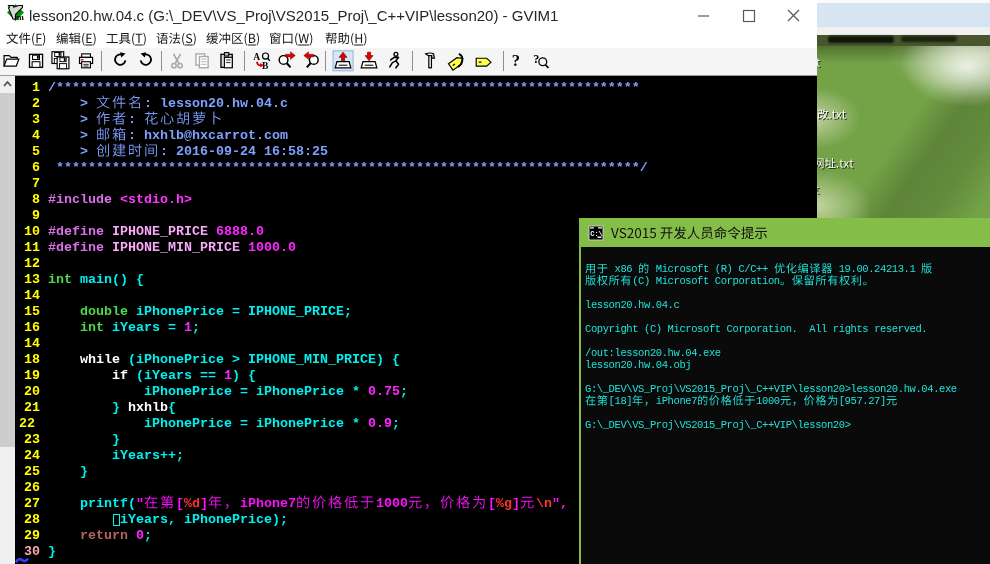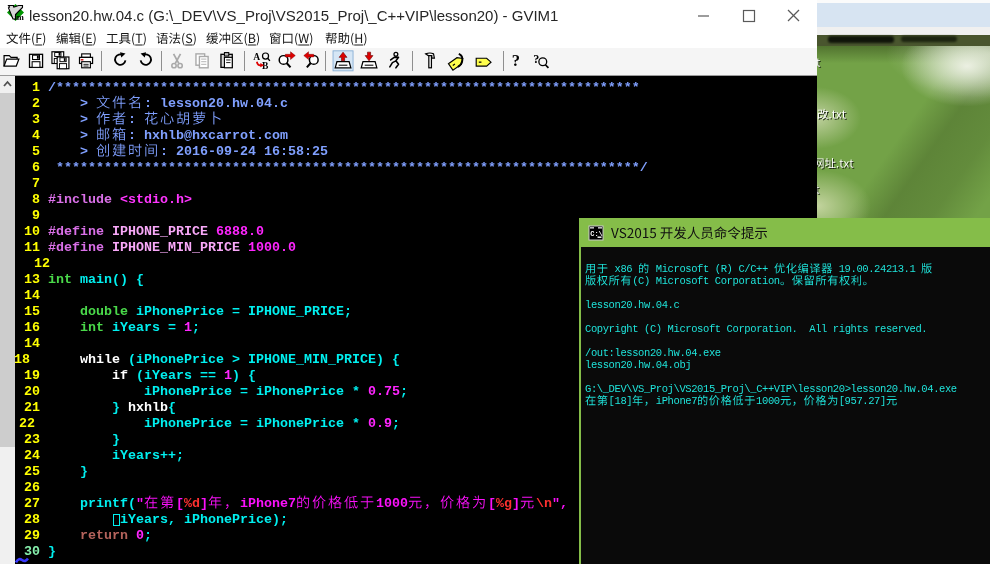--- a/index.html
+++ b/index.html
@@ -293,37 +293,37 @@
     <span style="left:104px;top:224px;color:#00f0f0;font-family:&quot;Liberation Mono&quot;,monospace;font-size:13.33px;line-height:16px;font-weight:bold"> </span>
     <span style="left:112px;top:224px;color:#f8a8f8;font-family:&quot;Liberation Mono&quot;,monospace;font-size:13.33px;line-height:16px;font-weight:bold">IPHONE_PRICE</span>
     <span style="left:208px;top:224px;color:#00f0f0;font-family:&quot;Liberation Mono&quot;,monospace;font-size:13.33px;line-height:16px;font-weight:bold"> </span>
     <span style="left:216px;top:224px;color:#ff25ff;font-family:&quot;Liberation Mono&quot;,monospace;font-size:13.33px;line-height:16px;font-weight:bold">6888.0</span>
     <span class="ed" style="left:14px;top:240px;width:26px;text-align:right;color:#ffff00">11</span>
     <span style="left:48px;top:240px;color:#da70e8;font-family:&quot;Liberation Mono&quot;,monospace;font-size:13.33px;line-height:16px;font-weight:bold">#define</span>
     <span style="left:104px;top:240px;color:#00f0f0;font-family:&quot;Liberation Mono&quot;,monospace;font-size:13.33px;line-height:16px;font-weight:bold"> </span>
     <span style="left:112px;top:240px;color:#f8a8f8;font-family:&quot;Liberation Mono&quot;,monospace;font-size:13.33px;line-height:16px;font-weight:bold">IPHONE_MIN_PRICE</span>
     <span style="left:240px;top:240px;color:#00f0f0;font-family:&quot;Liberation Mono&quot;,monospace;font-size:13.33px;line-height:16px;font-weight:bold"> </span>
     <span style="left:248px;top:240px;color:#ff25ff;font-family:&quot;Liberation Mono&quot;,monospace;font-size:13.33px;line-height:16px;font-weight:bold">1000.0</span>
-    <span class="ed" style="left:24px;top:256px;width:26px;text-align:right;color:#ffff00">12</span>
+    <span class="ed" style="left:14px;top:256px;width:26px;text-align:right;color:#ffff00">12</span>
     <span class="ed" style="left:14px;top:272px;width:26px;text-align:right;color:#ffff00">13</span>
     <span style="left:48px;top:272px;color:#4ad94a;font-family:&quot;Liberation Mono&quot;,monospace;font-size:13.33px;line-height:16px;font-weight:bold">int</span>
     <span style="left:72px;top:272px;color:#00f0f0;font-family:&quot;Liberation Mono&quot;,monospace;font-size:13.33px;line-height:16px;font-weight:bold"> main() {</span>
     <span class="ed" style="left:14px;top:288px;width:26px;text-align:right;color:#ffff00">14</span>
     <span class="ed" style="left:14px;top:304px;width:26px;text-align:right;color:#ffff00">15</span>
     <span style="left:48px;top:304px;color:#00f0f0;font-family:&quot;Liberation Mono&quot;,monospace;font-size:13.33px;line-height:16px;font-weight:bold">    </span>
     <span style="left:80px;top:304px;color:#4ad94a;font-family:&quot;Liberation Mono&quot;,monospace;font-size:13.33px;line-height:16px;font-weight:bold">double</span>
     <span style="left:128px;top:304px;color:#00f0f0;font-family:&quot;Liberation Mono&quot;,monospace;font-size:13.33px;line-height:16px;font-weight:bold"> iPhonePrice = IPHONE_PRICE;</span>
     <span class="ed" style="left:14px;top:320px;width:26px;text-align:right;color:#ffff00">16</span>
     <span style="left:48px;top:320px;color:#00f0f0;font-family:&quot;Liberation Mono&quot;,monospace;font-size:13.33px;line-height:16px;font-weight:bold">    </span>
     <span style="left:80px;top:320px;color:#4ad94a;font-family:&quot;Liberation Mono&quot;,monospace;font-size:13.33px;line-height:16px;font-weight:bold">int</span>
     <span style="left:104px;top:320px;color:#00f0f0;font-family:&quot;Liberation Mono&quot;,monospace;font-size:13.33px;line-height:16px;font-weight:bold"> iYears = </span>
     <span style="left:184px;top:320px;color:#ff25ff;font-family:&quot;Liberation Mono&quot;,monospace;font-size:13.33px;line-height:16px;font-weight:bold">1</span>
     <span style="left:192px;top:320px;color:#00f0f0;font-family:&quot;Liberation Mono&quot;,monospace;font-size:13.33px;line-height:16px;font-weight:bold">;</span>
     <span class="ed" style="left:14px;top:336px;width:26px;text-align:right;color:#ffff00">14</span>
-    <span class="ed" style="left:14px;top:352px;width:26px;color:#ffff00">18</span>
+    <span class="ed" style="left:14px;top:352px;width:26px;text-align:right;color:#ffff00">18</span>
     <span style="left:48px;top:352px;color:#00f0f0;font-family:&quot;Liberation Mono&quot;,monospace;font-size:13.33px;line-height:16px;font-weight:bold">    </span>
     <span style="left:80px;top:352px;color:#ffffff;font-family:&quot;Liberation Mono&quot;,monospace;font-size:13.33px;line-height:16px;font-weight:bold">while</span>
     <span style="left:120px;top:352px;color:#00f0f0;font-family:&quot;Liberation Mono&quot;,monospace;font-size:13.33px;line-height:16px;font-weight:bold"> (iPhonePrice &gt; IPHONE_MIN_PRICE) {</span>
     <span class="ed" style="left:14px;top:368px;width:26px;text-align:right;color:#ffff00">19</span>
     <span style="left:48px;top:368px;color:#00f0f0;font-family:&quot;Liberation Mono&quot;,monospace;font-size:13.33px;line-height:16px;font-weight:bold">        </span>
     <span style="left:112px;top:368px;color:#ffffff;font-family:&quot;Liberation Mono&quot;,monospace;font-size:13.33px;line-height:16px;font-weight:bold">if</span>
     <span style="left:128px;top:368px;color:#00f0f0;font-family:&quot;Liberation Mono&quot;,monospace;font-size:13.33px;line-height:16px;font-weight:bold"> (iYears == </span>
     <span style="left:224px;top:368px;color:#ff25ff;font-family:&quot;Liberation Mono&quot;,monospace;font-size:13.33px;line-height:16px;font-weight:bold">1</span>
     <span style="left:232px;top:368px;color:#00f0f0;font-family:&quot;Liberation Mono&quot;,monospace;font-size:13.33px;line-height:16px;font-weight:bold">) {</span>
     <span class="ed" style="left:14px;top:384px;width:26px;text-align:right;color:#ffff00">20</span>
@@ -373,21 +373,21 @@
     </svg>
     <span style="left:536px;top:496px;color:#ff3030;font-family:&quot;Liberation Mono&quot;,monospace;font-size:13.33px;line-height:16px;font-weight:bold">\n</span>
     <span style="left:552px;top:496px;color:#fb10fb;font-family:&quot;Liberation Mono&quot;,monospace;font-size:13.33px;line-height:16px;font-weight:bold">",</span>
     <span class="ed" style="left:14px;top:512px;width:26px;text-align:right;color:#ffff00">28</span>
     <span class="ed" style="left:14px;top:528px;width:26px;text-align:right;color:#ffff00">29</span>
     <span style="left:48px;top:528px;color:#00f0f0;font-family:&quot;Liberation Mono&quot;,monospace;font-size:13.33px;line-height:16px;font-weight:bold">    </span>
     <span style="left:80px;top:528px;color:#b4635c;font-family:&quot;Liberation Mono&quot;,monospace;font-size:13.33px;line-height:16px;font-weight:bold">return</span>
     <span style="left:128px;top:528px;color:#00f0f0;font-family:&quot;Liberation Mono&quot;,monospace;font-size:13.33px;line-height:16px;font-weight:bold"> </span>
     <span style="left:136px;top:528px;color:#ff25ff;font-family:&quot;Liberation Mono&quot;,monospace;font-size:13.33px;line-height:16px;font-weight:bold">0</span>
     <span style="left:144px;top:528px;color:#00f0f0;font-family:&quot;Liberation Mono&quot;,monospace;font-size:13.33px;line-height:16px;font-weight:bold">;</span>
-    <span class="ed" style="left:14px;top:544px;width:26px;text-align:right;color:#86efac">30</span>
+    <span class="ed" style="left:14px;top:544px;width:26px;text-align:right;color:#fca5a5">30</span>
     <span style="left:48px;top:544px;color:#00f0f0;font-family:&quot;Liberation Mono&quot;,monospace;font-size:13.33px;line-height:16px;font-weight:bold">}</span>
     <div class="abs" style="left:113px;top:514px;width:5px;height:10px;border:1px solid #00f0f0"></div>
     <span class="ed" style="left:120px;top:512px;color:#00f0f0">iYears, iPhonePrice);</span>
     <svg class="abs" style="left:15px;top:556px" width="14" height="8">
       <path d="M1 6.5 Q3.5 1.5 7 4 Q10.5 6.5 13 2.5" stroke="#3a3aff" stroke-width="2.6" fill="none"></path>
     </svg>
     <div class="abs" style="left:579px;top:218px;width:411px;height:346px;background:#0a0a0a;border-left:2px solid #85bd49;box-sizing:border-box"></div>
     <div class="abs" style="left:579px;top:218px;width:411px;height:29px;background:#85bd49"></div>
     <svg class="abs" style="left:588px;top:225px" width="16" height="16" viewBox="0 0 16 16">
 <rect x="0.5" y="0.5" width="15" height="15" fill="#c9c9c9"></rect>
@@ -439,12 +439,13 @@
       <path transform="translate(0,9.5)" d="M6.1824 -4.7376C6.7984 -3.92 7.56 -2.8 7.896 -2.1168L8.6128 -2.5648C8.2432 -3.2256 7.4704 -4.312 6.832 -5.1072ZM2.688 -9.4304C2.5984 -8.8928 2.408 -8.153599999999999 2.2288 -7.6048H0.9744V0.6048H1.7472V-0.27999999999999997H4.872V-7.6048H3.0016C3.192 -8.0864 3.4048 -8.7136 3.5952 -9.2736ZM1.7472 -6.8544H4.0992V-4.4912H1.7472ZM1.7472 -1.0416V-3.752H4.0992V-1.0416ZM6.6975999999999996 -9.4528C6.3392 -7.9072 5.7344 -6.3616 4.9616 -5.3648C5.1632 -5.2528 5.5104 -5.0176 5.6672 -4.8831999999999995C6.048 -5.4208 6.4064 -6.104 6.72 -6.8656H9.5872C9.4528 -2.3744 9.2736 -0.6496 8.9152 -0.2688C8.7808 -0.112 8.6576 -0.0784 8.4336 -0.0784C8.176 -0.0784 7.504 -0.0896 6.7648 -0.1456C6.9216 0.0672 7.0224 0.4256 7.0447999999999995 0.6607999999999999C7.672 0.6944 8.3328 0.7168 8.7136 0.6832C9.1168 0.6384 9.363199999999999 0.5488 9.6208 0.2128C10.0688 -0.336 10.2256 -2.072 10.3936 -7.2128C10.4048 -7.3248 10.4048 -7.6384 10.4048 -7.6384H7.0224C7.2016 -8.1648 7.3696 -8.7248 7.504 -9.2736Z M19.8976 -5.0512V0.8736H20.759999999999998V-5.0512ZM16.728 -5.04V-3.5056C16.728 -2.4415999999999998 16.6048 -0.728 14.9808 0.4032C15.182400000000001 0.5376 15.4624 0.7952 15.596800000000002 0.9856C17.3664 -0.336 17.568 -2.2064 17.568 -3.4944V-5.04ZM18.4864 -9.4304C17.9264 -8.008 16.672 -6.328 14.6784 -5.1968C14.8688 -5.0512 15.104000000000001 -4.7376 15.2048 -4.5472C16.8064 -5.4879999999999995 17.9488 -6.7424 18.721600000000002 -8.0192C19.6064 -6.6752 20.872 -5.4096 22.0816 -4.6928C22.216 -4.9056 22.4736 -5.208 22.664 -5.3648C21.3536 -6.0592 19.9424 -7.4256 19.136000000000003 -8.7808L19.3712 -9.2848ZM14.8016 -9.3968C14.2192 -7.7056 13.256 -6.0256 12.214400000000001 -4.928C12.3712 -4.7376 12.617600000000001 -4.3008 12.7072 -4.0992C13.032 -4.4576 13.3568 -4.872 13.6592 -5.32V0.896H14.4992V-6.7088C14.924800000000001 -7.4928 15.3056 -8.3328 15.608 -9.1616Z M30.04 -7.4704H32.4928C32.156800000000004 -6.7648 31.6976 -6.1152 31.16 -5.5552C30.622400000000003 -6.104 30.208000000000002 -6.6864 29.9056 -7.2576ZM25.8624 -9.408V-7.0112H24.1824V-6.216H25.7616C25.4144 -4.6704 24.664 -2.912 23.913600000000002 -1.96C24.0592 -1.7696 24.272000000000002 -1.4448 24.3504 -1.2207999999999999C24.910400000000003 -1.96 25.448 -3.1808 25.8624 -4.4464V0.8848H26.657600000000002V-4.76C27.004800000000003 -4.2672 27.396800000000002 -3.6624 27.576 -3.3487999999999998L28.080000000000002 -3.9872C27.8784 -4.2783999999999995 26.96 -5.3872 26.657600000000002 -5.7232V-6.216H27.9344L27.6656 -5.992C27.856 -5.8576 28.1808 -5.5664 28.3264 -5.4208C28.7072 -5.7568 29.088 -6.16 29.435200000000002 -6.608C29.7376 -6.0816 30.129600000000003 -5.544 30.6112 -5.04C29.659200000000002 -4.2224 28.5392 -3.6176 27.4192 -3.2592C27.587200000000003 -3.0912 27.8 -2.7776 27.9008 -2.576C28.192 -2.688 28.4832 -2.8 28.7744 -2.9344V0.9072H29.558400000000002V0.4144H32.6832V0.8623999999999999H33.5008V-3.024L34.016000000000005 -2.8224C34.1392 -3.0352 34.3744 -3.36 34.5424 -3.528C33.4336 -3.864 32.4928 -4.3904 31.7312 -5.0288C32.5152 -5.8464 33.1536 -6.832 33.5568 -7.9856L33.0304 -8.232L32.8736 -8.1984H30.4544C30.6336 -8.5232 30.7904 -8.8592 30.9248 -9.2064L30.1184 -9.4192C29.681600000000003 -8.2768 28.9536 -7.1792 28.1136 -6.384V-7.0112H26.657600000000002V-9.408ZM29.558400000000002 -0.3248V-2.4864H32.6832V-0.3248ZM29.3232 -3.2144C29.984 -3.5616 30.6 -3.9872 31.171200000000002 -4.4912C31.72 -4.0096 32.3584 -3.5728 33.0864 -3.2144Z M41.8736 -1.4672C42.254400000000004 -0.7728 42.69120000000001 0.1568 42.85920000000001 0.7168L43.52 0.4816C43.318400000000004 -0.0784 42.870400000000004 -0.9856 42.4896 -1.6576ZM38.36800000000001 -9.363199999999999C37.752 -7.616 36.732800000000005 -5.8911999999999995 35.64640000000001 -4.7712C35.803200000000004 -4.5808 36.0384 -4.1328 36.116800000000005 -3.9312C36.52 -4.3568 36.912000000000006 -4.8608 37.281600000000005 -5.4208V0.8736H38.076800000000006V-6.7312C38.491200000000006 -7.504 38.860800000000005 -8.3216 39.1632 -9.128ZM39.46560000000001 0.9408C39.656000000000006 0.8176 39.958400000000005 0.6944 42.008 0.1008C41.985600000000005 -0.0672 41.9744 -0.392 41.985600000000005 -0.6048L40.406400000000005 -0.2016V-4.312H42.9712C43.30720000000001 -1.288 43.968 0.7728 45.18880000000001 0.7952C45.625600000000006 0.8064 46.0176 0.3136 46.2304 -1.3888C46.0848 -1.456 45.760000000000005 -1.6576 45.6144 -1.8144C45.536 -0.7728 45.39040000000001 -0.19039999999999999 45.177600000000005 -0.2016C44.561600000000006 -0.2352 44.0688 -1.8928 43.78880000000001 -4.312H46.05120000000001V-5.1072H43.699200000000005C43.60960000000001 -6.048 43.54240000000001 -7.0672 43.50880000000001 -8.1424C44.27040000000001 -8.3104 44.9872 -8.5008 45.592000000000006 -8.7136L44.87520000000001 -9.3856C43.65440000000001 -8.9152 41.504000000000005 -8.4784 39.611200000000004 -8.1984L39.622400000000006 -8.1872L39.611200000000004 -0.448C39.611200000000004 -0.0224 39.342400000000005 0.1568 39.15200000000001 0.2352C39.275200000000005 0.4032 39.42080000000001 0.7392 39.46560000000001 0.9408ZM42.89280000000001 -5.1072H40.406400000000005V-7.5712C41.168000000000006 -7.6832 41.952000000000005 -7.8176 42.71360000000001 -7.9744C42.75840000000001 -6.9664 42.814400000000006 -6.0032 42.89280000000001 -5.1072Z M48.588800000000006 -8.6128V-7.7728H52.464000000000006V-4.9392H47.816V-4.0992H52.464000000000006V-0.336C52.464000000000006 -0.1008 52.3744 -0.0336 52.128 -0.0336C51.881600000000006 -0.0224 51.019200000000005 -0.0112 50.1008 -0.0448C50.235200000000006 0.2016 50.392 0.5936 50.448 0.84C51.601600000000005 0.84 52.3408 0.8288 52.7552 0.6832C53.180800000000005 0.5488 53.348800000000004 0.27999999999999997 53.348800000000004 -0.336V-4.0992H57.7952V-4.9392H53.348800000000004V-7.7728H57.0112V-8.6128Z" fill="#1fe3da"></path>
     </svg>
     <span style="left:756.1px;top:395px;color:#1fe3da;font-family:&quot;Liberation Mono&quot;,monospace;font-size:10.5px;line-height:12px;letter-spacing:-0.4px">1000</span>
     <svg style="position:absolute;left:779.7px;top:395px;overflow:visible" width="61" height="12">
       <path transform="translate(0,9.5)" d="M1.6464 -8.5344V-7.728H9.5984V-8.5344ZM0.6607999999999999 -5.3984V-4.5696H3.5168C3.3487999999999998 -2.4752 2.9344 -0.6944 0.5376 0.2128C0.728 0.3696 0.9744 0.672 1.064 0.8623999999999999C3.6736 -0.1792 4.2112 -2.1616 4.4128 -4.5696H6.5296V-0.5599999999999999C6.5296 0.4144 6.7984 0.6944 7.8064 0.6944C8.0192 0.6944 9.2064 0.6944 9.4304 0.6944C10.4048 0.6944 10.6288 0.168 10.7296 -1.7584C10.4944 -1.8144 10.136 -1.9712 9.9344 -2.128C9.9008 -0.4032 9.8224 -0.1008 9.363199999999999 -0.1008C9.0944 -0.1008 8.1088 -0.1008 7.9072 -0.1008C7.4704 -0.1008 7.3808 -0.168 7.3808 -0.5712V-4.5696H10.5504V-5.3984Z M13.5584 1.1984C14.7344 0.784 15.496 -0.1344 15.496 -1.344C15.496 -2.128 15.16 -2.632 14.544 -2.632C14.084800000000001 -2.632 13.6928 -2.352 13.6928 -1.8256C13.6928 -1.2992 14.0736 -1.0304 14.532800000000002 -1.0304L14.7232 -1.0528C14.667200000000001 -0.27999999999999997 14.1744 0.2464 13.312000000000001 0.6048Z M31.6976 -5.0512V0.8736H32.56V-5.0512ZM28.528000000000002 -5.04V-3.5056C28.528000000000002 -2.4415999999999998 28.4048 -0.728 26.780800000000003 0.4032C26.982400000000002 0.5376 27.2624 0.7952 27.396800000000002 0.9856C29.166400000000003 -0.336 29.368000000000002 -2.2064 29.368000000000002 -3.4944V-5.04ZM30.2864 -9.4304C29.7264 -8.008 28.472 -6.328 26.4784 -5.1968C26.6688 -5.0512 26.904 -4.7376 27.004800000000003 -4.5472C28.6064 -5.4879999999999995 29.748800000000003 -6.7424 30.5216 -8.0192C31.4064 -6.6752 32.672 -5.4096 33.8816 -4.6928C34.016000000000005 -4.9056 34.2736 -5.208 34.464 -5.3648C33.1536 -6.0592 31.742400000000004 -7.4256 30.936 -8.7808L31.171200000000002 -9.2848ZM26.6016 -9.3968C26.0192 -7.7056 25.056 -6.0256 24.014400000000002 -4.928C24.171200000000002 -4.7376 24.4176 -4.3008 24.5072 -4.0992C24.832 -4.4576 25.1568 -4.872 25.459200000000003 -5.32V0.896H26.299200000000003V-6.7088C26.724800000000002 -7.4928 27.105600000000003 -8.3328 27.408 -9.1616Z M41.84 -7.4704H44.29280000000001C43.9568 -6.7648 43.497600000000006 -6.1152 42.96000000000001 -5.5552C42.4224 -6.104 42.008 -6.6864 41.705600000000004 -7.2576ZM37.662400000000005 -9.408V-7.0112H35.982400000000005V-6.216H37.561600000000006C37.214400000000005 -4.6704 36.464000000000006 -2.912 35.71360000000001 -1.96C35.85920000000001 -1.7696 36.072 -1.4448 36.150400000000005 -1.2207999999999999C36.71040000000001 -1.96 37.248000000000005 -3.1808 37.662400000000005 -4.4464V0.8848H38.457600000000006V-4.76C38.80480000000001 -4.2672 39.1968 -3.6624 39.376000000000005 -3.3487999999999998L39.88 -3.9872C39.6784 -4.2783999999999995 38.760000000000005 -5.3872 38.457600000000006 -5.7232V-6.216H39.73440000000001L39.46560000000001 -5.992C39.656000000000006 -5.8576 39.9808 -5.5664 40.126400000000004 -5.4208C40.507200000000005 -5.7568 40.888000000000005 -6.16 41.235200000000006 -6.608C41.537600000000005 -6.0816 41.92960000000001 -5.544 42.41120000000001 -5.04C41.4592 -4.2224 40.339200000000005 -3.6176 39.21920000000001 -3.2592C39.38720000000001 -3.0912 39.60000000000001 -2.7776 39.70080000000001 -2.576C39.992000000000004 -2.688 40.28320000000001 -2.8 40.574400000000004 -2.9344V0.9072H41.3584V0.4144H44.483200000000004V0.8623999999999999H45.30080000000001V-3.024L45.816 -2.8224C45.93920000000001 -3.0352 46.174400000000006 -3.36 46.342400000000005 -3.528C45.23360000000001 -3.864 44.29280000000001 -4.3904 43.531200000000005 -5.0288C44.315200000000004 -5.8464 44.95360000000001 -6.832 45.35680000000001 -7.9856L44.830400000000004 -8.232L44.67360000000001 -8.1984H42.254400000000004C42.433600000000006 -8.5232 42.5904 -8.8592 42.7248 -9.2064L41.918400000000005 -9.4192C41.48160000000001 -8.2768 40.753600000000006 -7.1792 39.9136 -6.384V-7.0112H38.457600000000006V-9.408ZM41.3584 -0.3248V-2.4864H44.483200000000004V-0.3248ZM41.123200000000004 -3.2144C41.784000000000006 -3.5616 42.400000000000006 -3.9872 42.9712 -4.4912C43.52 -4.0096 44.15840000000001 -3.5728 44.88640000000001 -3.2144Z M49.0144 -8.7808C49.4624 -8.2544 49.9664 -7.5376 50.190400000000004 -7.0784L50.952000000000005 -7.4479999999999995C50.716800000000006 -7.9072 50.190400000000004 -8.6016 49.7312 -9.0944ZM52.7888 -4.1552C53.36 -3.472 54.0208 -2.5312 54.312000000000005 -1.9376L55.0512 -2.3407999999999998C54.7488 -2.9232 54.0656 -3.8304 53.483200000000004 -4.4912ZM51.803200000000004 -9.3856V-8.064C51.803200000000004 -7.6384 51.792 -7.1904 51.7584 -6.7088H48.1184V-5.8688H51.668800000000005C51.3888 -3.8752 50.504000000000005 -1.6239999999999999 47.816 0.1232C48.0176 0.2576 48.3312 0.5488 48.476800000000004 0.7392C51.344 -1.1648 52.2624 -3.6736 52.531200000000005 -5.8688H56.3952C56.2384 -2.0608 56.059200000000004 -0.5599999999999999 55.723200000000006 -0.2128C55.6 -0.0784 55.476800000000004 -0.0448 55.2304 -0.056C54.961600000000004 -0.056 54.256 -0.056 53.4944 -0.1232C53.662400000000005 0.1232 53.7744 0.4928 53.7856 0.7504C54.480000000000004 0.784 55.1856 0.8064 55.577600000000004 0.7728C55.992000000000004 0.728 56.2496 0.6384 56.507200000000005 0.3136C56.944 -0.2016 57.10080000000001 -1.7808 57.28 -6.272C57.28 -6.4064 57.2912 -6.7088 57.2912 -6.7088H52.6208C52.6432 -7.1792 52.6544 -7.6384 52.6544 -8.0528V-9.3856Z" fill="#1fe3da"></path>
     </svg>
     <span style="left:838.7px;top:395px;color:#1fe3da;font-family:&quot;Liberation Mono&quot;,monospace;font-size:10.5px;line-height:12px;letter-spacing:-0.4px">[957.27]</span>
     <svg style="position:absolute;left:885.9000000000001px;top:395px;overflow:visible" width="13" height="12">
       <path transform="translate(0,9.5)" d="M1.6464 -8.5344V-7.728H9.5984V-8.5344ZM0.6607999999999999 -5.3984V-4.5696H3.5168C3.3487999999999998 -2.4752 2.9344 -0.6944 0.5376 0.2128C0.728 0.3696 0.9744 0.672 1.064 0.8623999999999999C3.6736 -0.1792 4.2112 -2.1616 4.4128 -4.5696H6.5296V-0.5599999999999999C6.5296 0.4144 6.7984 0.6944 7.8064 0.6944C8.0192 0.6944 9.2064 0.6944 9.4304 0.6944C10.4048 0.6944 10.6288 0.168 10.7296 -1.7584C10.4944 -1.8144 10.136 -1.9712 9.9344 -2.128C9.9008 -0.4032 9.8224 -0.1008 9.363199999999999 -0.1008C9.0944 -0.1008 8.1088 -0.1008 7.9072 -0.1008C7.4704 -0.1008 7.3808 -0.168 7.3808 -0.5712V-4.5696H10.5504V-5.3984Z" fill="#1fe3da"></path>
     </svg>
+    <span style="left:585.0px;top:419px;color:#1fe3da;font-family:&quot;Liberation Mono&quot;,monospace;font-size:10.5px;line-height:12px;letter-spacing:-0.4px">G:\_DEV\VS_Proj\VS2015_Proj\_C++VIP\lesson20&gt;</span>
   </div>
 </body></html>

